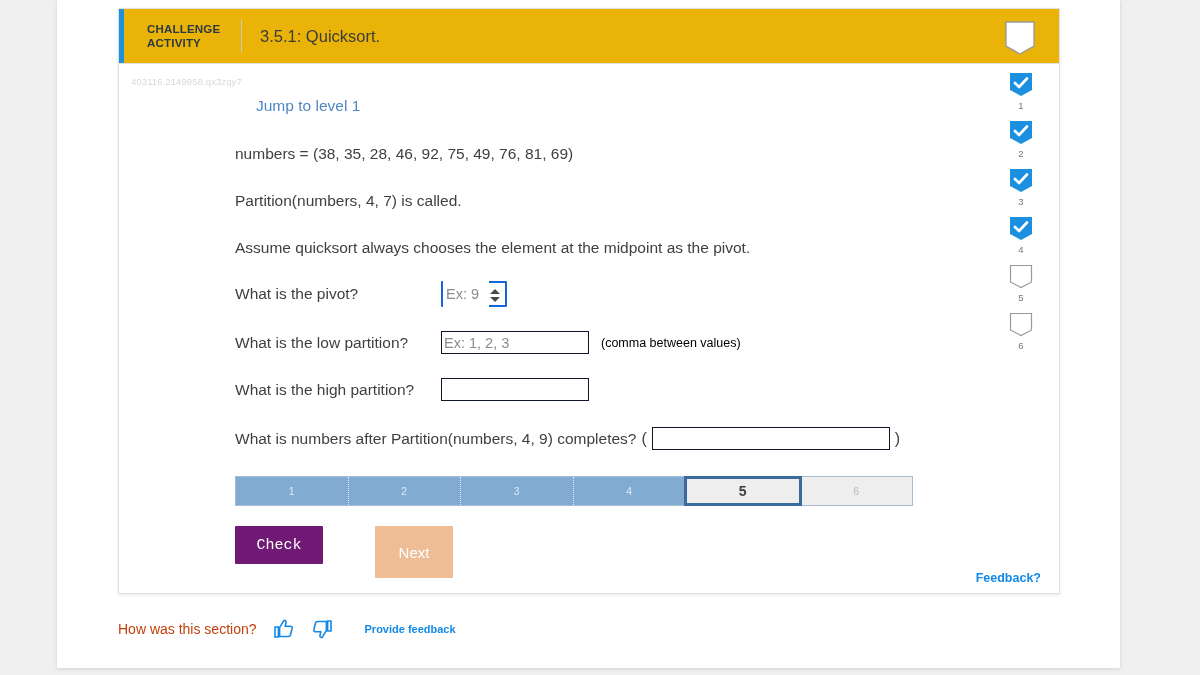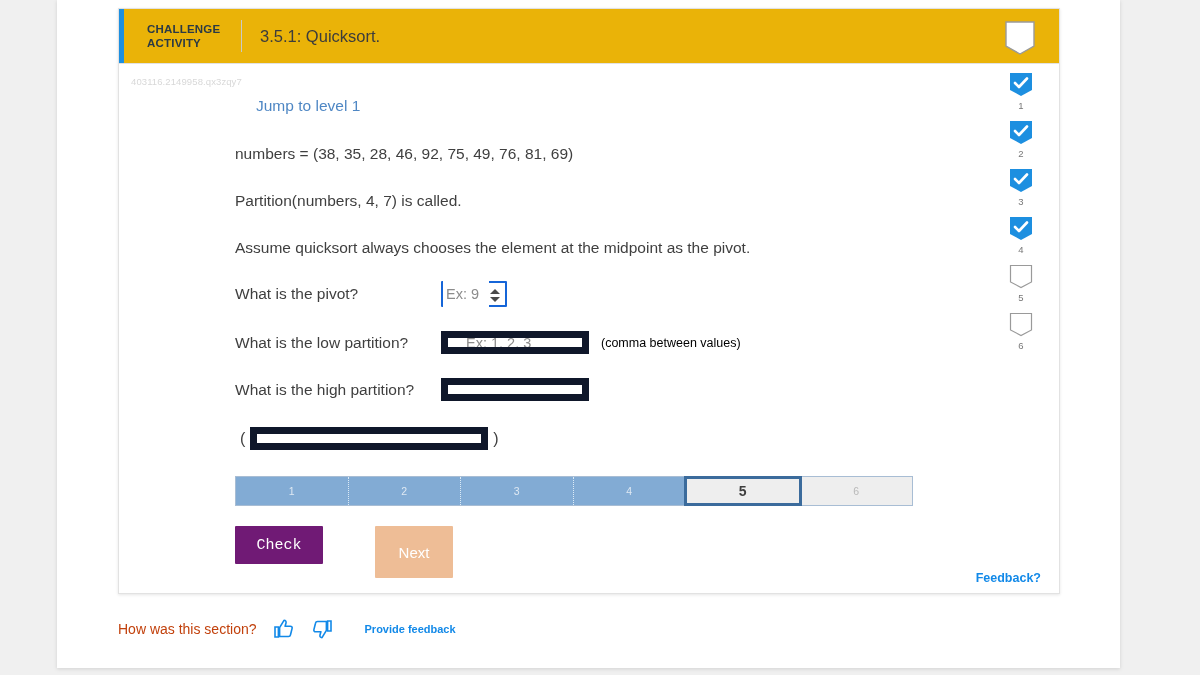--- a/index.html
+++ b/index.html
@@ -133,22 +133,22 @@
     font-size: 14.5px;
     color: #4a4a4a;
     box-sizing: border-box;
     outline: none;
     background: #fff;
   }
   input::placeholder { color: #8c8c8c; opacity: 1; }
 
   .txtin {
     height: 23px;
-    border: 7px solid #0f172a;
-    padding: 0 18px;
+    border: 1px solid #0f172a;
+    padding: 0 2px;
   }
   #low-partition-input  { width: 148px; }
   #high-partition-input { width: 148px; }
   #final-array-input    { width: 238px; height: 23px; }
 
   
   #pivot-wrap {
     position: relative;
     width: 66px;
     height: 26px;
@@ -343,20 +343,21 @@
           <input class="txtin" id="low-partition-input" type="text" placeholder="Ex: 1, 2, 3" style="">
           <span class="hint">(comma between values)</span>
         </div>
 
         <div class="qrow">
           <span class="qlabel">What is the high partition?</span>
           <input class="txtin" id="high-partition-input" type="text" placeholder="" style="">
         </div>
 
         <div id="final-row">
+          <span>What is numbers after Partition(numbers, 4, 9) completes?</span>
           <span class="paren">(</span>
           <input class="txtin" id="final-array-input" type="text" placeholder="" style="">
           <span class="paren">)</span>
         </div>
 
         <div id="progress-bar">
           <div class="pstep done">
             <span>1</span>
           </div>
           <div class="pstep done">

